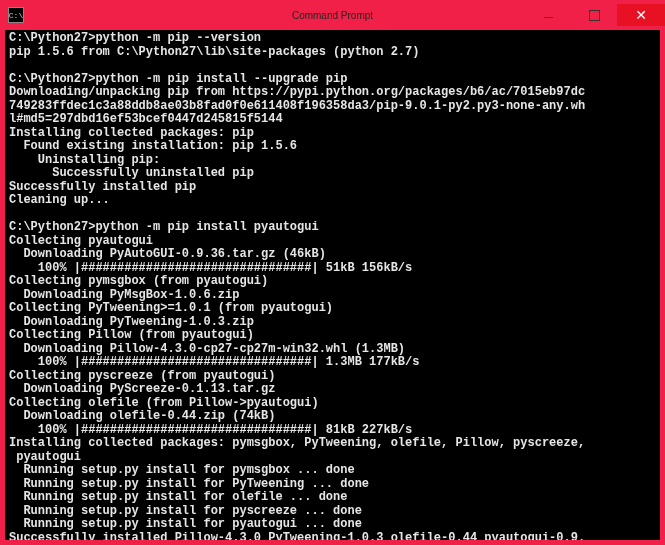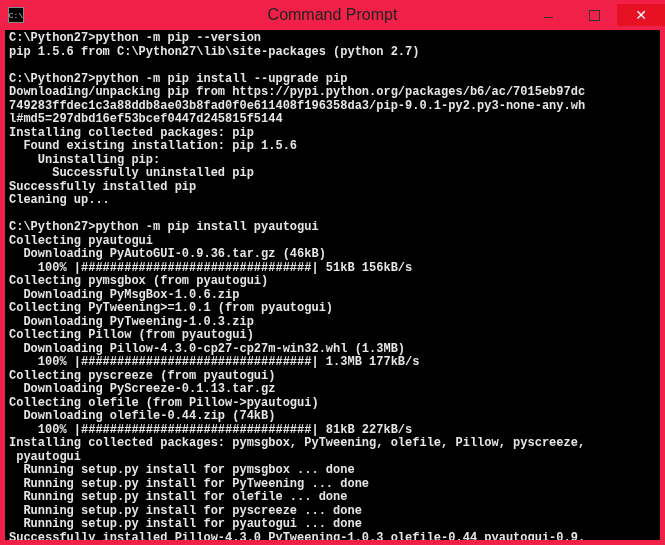--- a/index.html
+++ b/index.html
@@ -35,21 +35,21 @@
   justify-content: center;
   font-size: 8px;
   color: #ccc;
 }
 .titlebar-title {
   position: absolute;
   left: 50%;
   transform: translateX(-50%);
   color: #222;
   font-family: 'Segoe UI', sans-serif;
-  font-size: 16px;
+  font-size: 10px;
 }
 .titlebar-controls {
   margin-left: auto;
   display: flex;
   height: 22px;
 }
 .ctrl-btn {
   width: 46px;
   height: 22px;
   display: flex;

